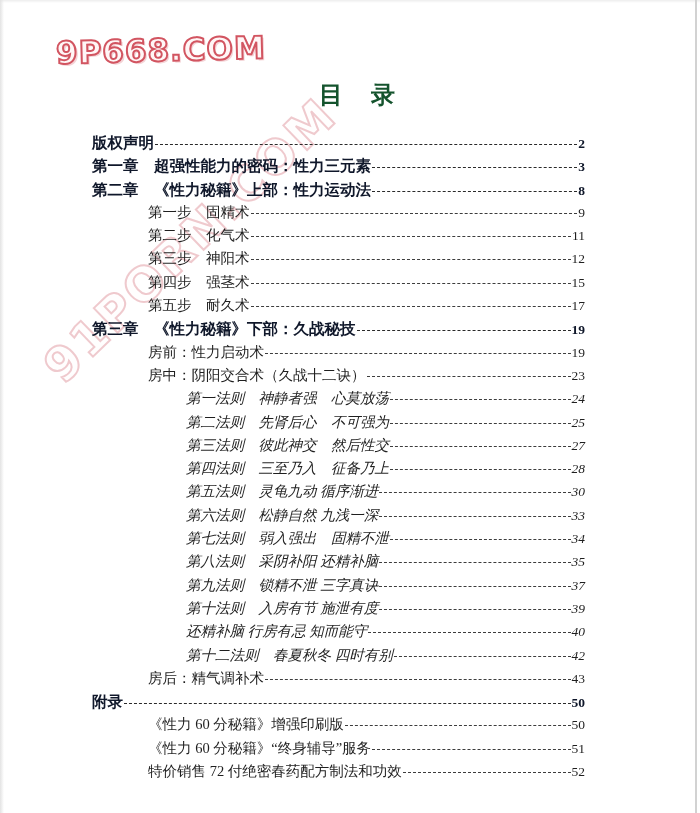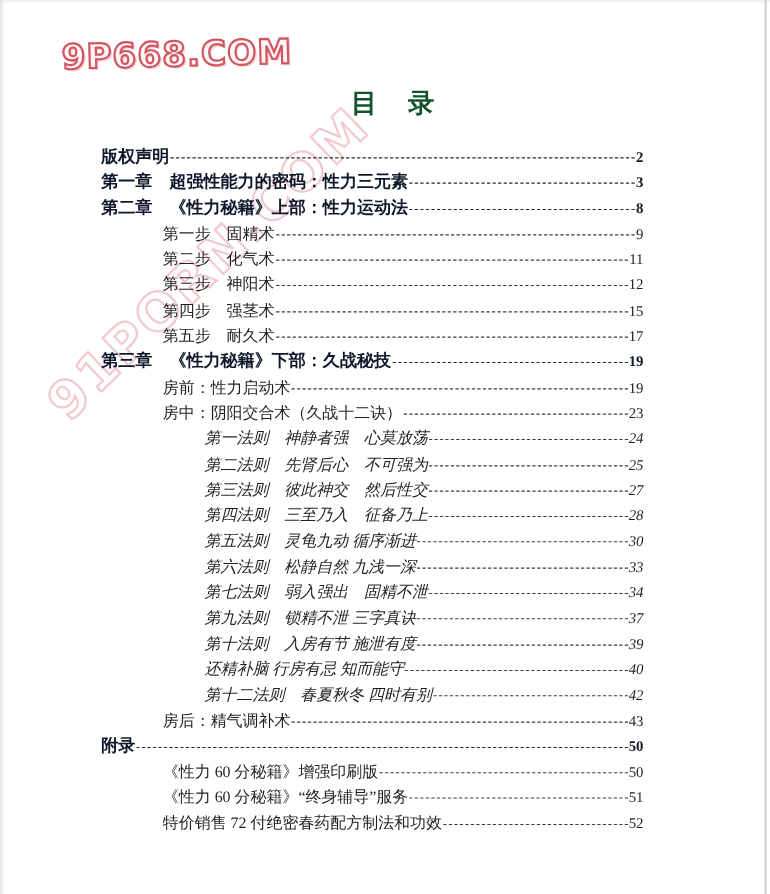--- a/index.html
+++ b/index.html
@@ -174,20 +174,25 @@
           <span class="t">第六法则　松静自然 九浅一深</span>
           <span class="leader"></span>
           <span class="p">33</span>
         </div>
         <div class="row lvl2">
           <span class="t">第七法则　弱入强出　固精不泄</span>
           <span class="leader"></span>
           <span class="p">34</span>
         </div>
         <div class="row lvl2">
+          <span class="t">第八法则　采阴补阳 还精补脑</span>
+          <span class="leader"></span>
+          <span class="p">35</span>
+        </div>
+        <div class="row lvl2">
           <span class="t">第九法则　锁精不泄 三字真诀</span>
           <span class="leader"></span>
           <span class="p">37</span>
         </div>
         <div class="row lvl2">
           <span class="t">第十法则　入房有节 施泄有度</span>
           <span class="leader"></span>
           <span class="p">39</span>
         </div>
         <div class="row lvl2">

